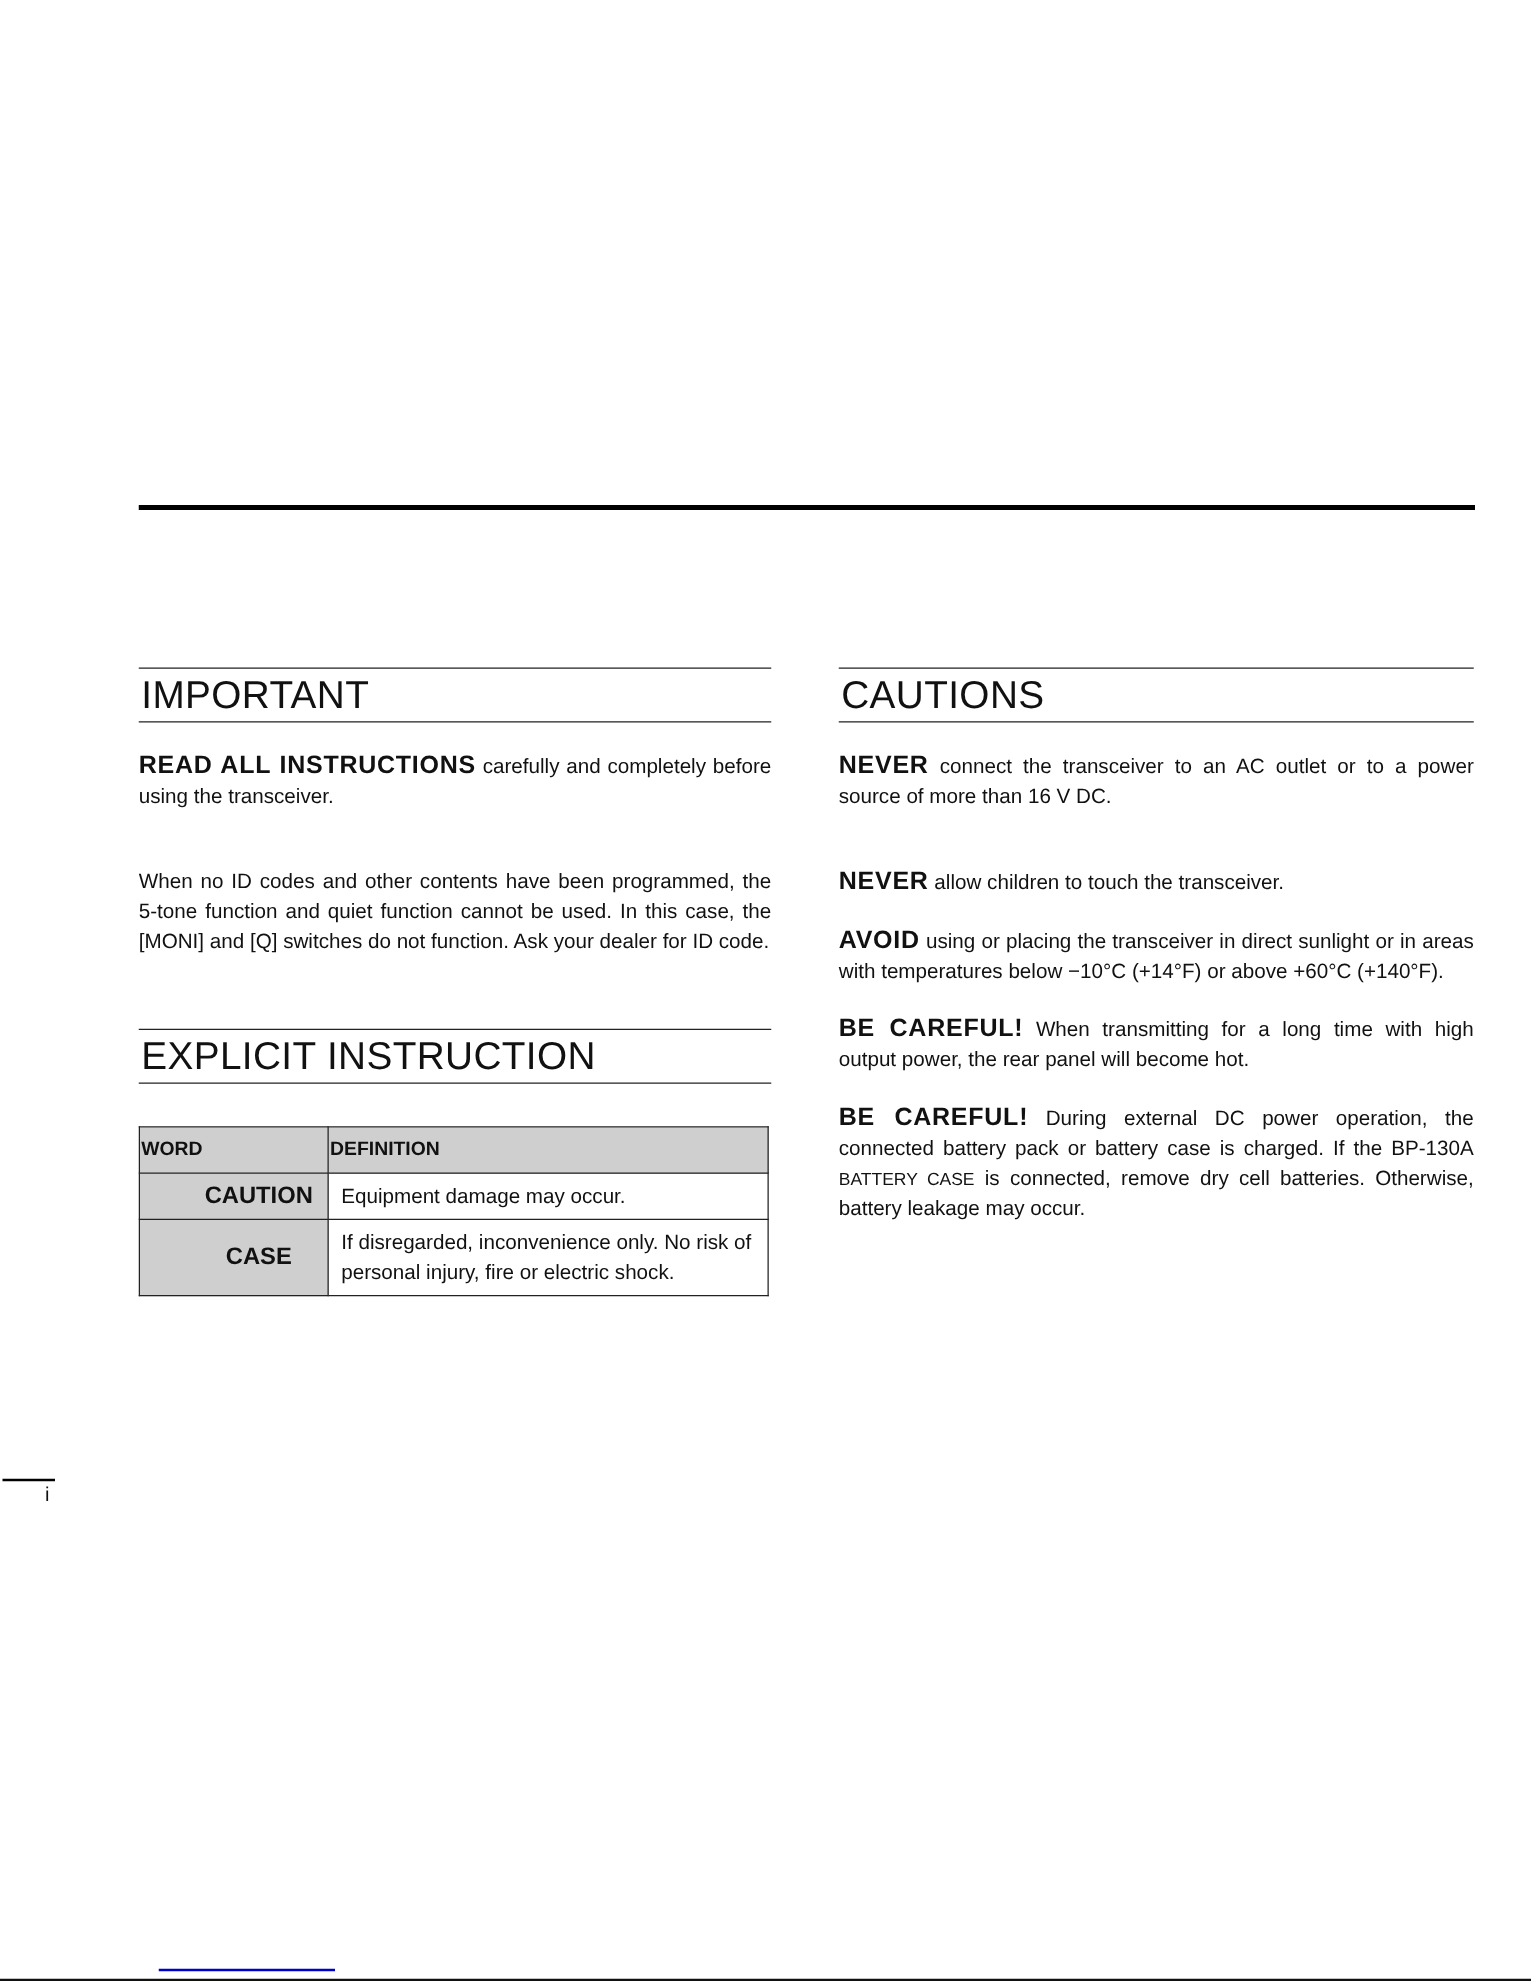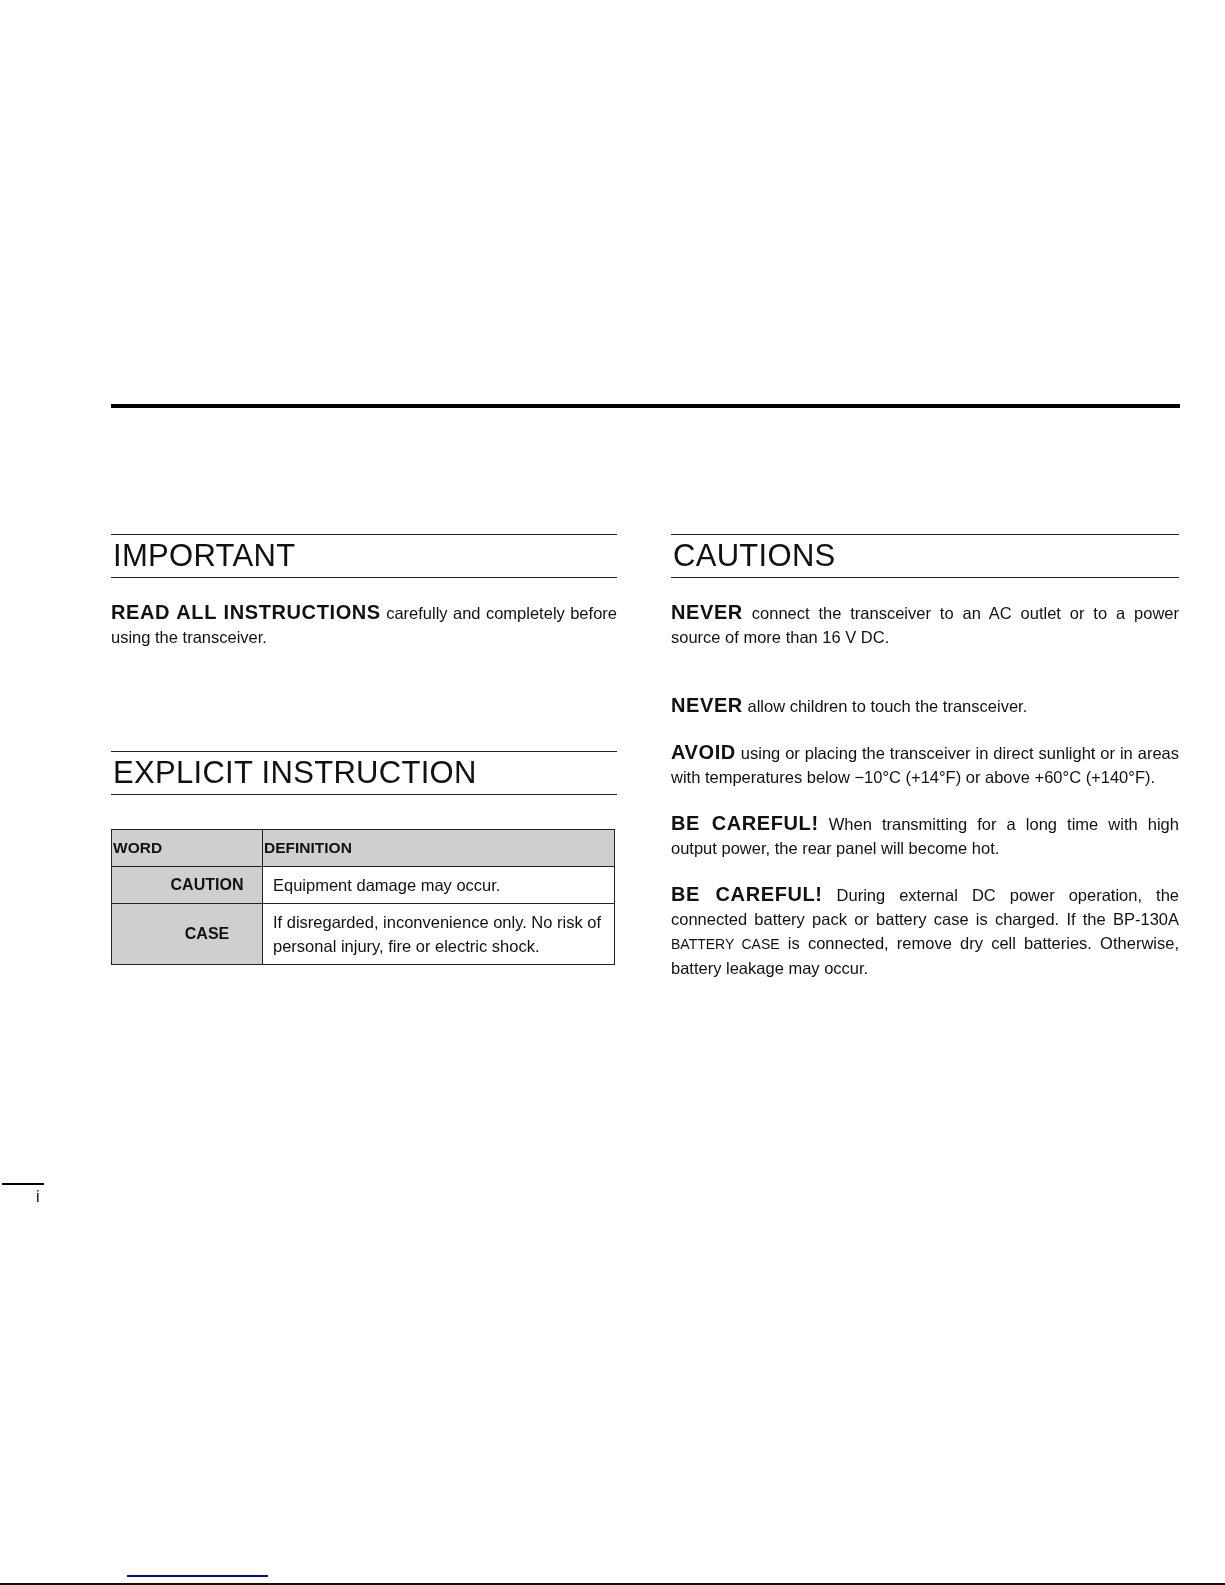--- a/index.html
+++ b/index.html
@@ -13,38 +13,39 @@
                     font-size: 31px; font-weight: normal; letter-spacing: 0.3px;
                     padding: 3px 2px 3px 2px; line-height: 36px; margin: 0; }
     .para { font-size: 16.5px; line-height: 24px; text-align: justify; margin: 0; }
     .para .lead { font-weight: bold; font-size: 20px; letter-spacing: 0.6px; }
     .para .small-caps { font-size: 14px; }
     .gap-l { height: 22px; }
     .gap-xl { height: 58px; }
     table.defs { border-collapse: collapse; width: 504px; margin-top: 34px; font-size: 16.5px; }
     table.defs td, table.defs th { border: 1.5px solid #222; }
     table.defs th { background: #cfcfcf; font-weight: bold; font-size: 15.5px; height: 34px; text-align: left; }
-    table.defs td.word { background: #cfcfcf; font-weight: bold; font-size: 16px; text-align: center; width: 108px; padding-left: 41px; }
+    table.defs td.word { background: #cfcfcf; font-weight: bold; font-size: 19px; text-align: center; width: 108px; padding-left: 41px; }
     table.defs td.def { padding: 6px 10px; line-height: 24px; }
     .page-num-rule { position: absolute; left: 2px; top: 1183px; width: 42px; height: 2px; background: #000; }
     .page-num { position: absolute; left: 36px; top: 1188px; font-size: 16px; }
     .link-line { position: absolute; left: 127px; top: 1575px; width: 141px; height: 2px; background: #0000cc; }
     .bottom-edge { position: absolute; left: 0; top: 1583px; width: 1225px; height: 2px; background: #111; }
   </style>
 </head>
 <body>
 
 <div class="top-rule"></div>
 
 <div class="col col-left">
   <h2 class="section-head">IMPORTANT</h2>
   <div class="gap-l"></div>
   <p class="para"><span class="lead">READ ALL INSTRUCTIONS</span><span> carefully and completely before using the transceiver.</span></p>
   <div class="gap-l"></div>
   <div class="gap-l"></div>
+  <p class="para">When no ID codes and other contents have been programmed, the 5-tone function and quiet function cannot be used.  In this case, the [MONI] and [Q] switches do not function.  Ask your dealer for ID code.</p>
   <div class="gap-xl"></div>
   <h2 class="section-head">EXPLICIT INSTRUCTION</h2>
   <table class="defs">
     <tbody>
         <tr>
       <th>WORD</th>
       <th>DEFINITION</th>
     </tr>
     <tr>
       <td class="word">CAUTION</td>

